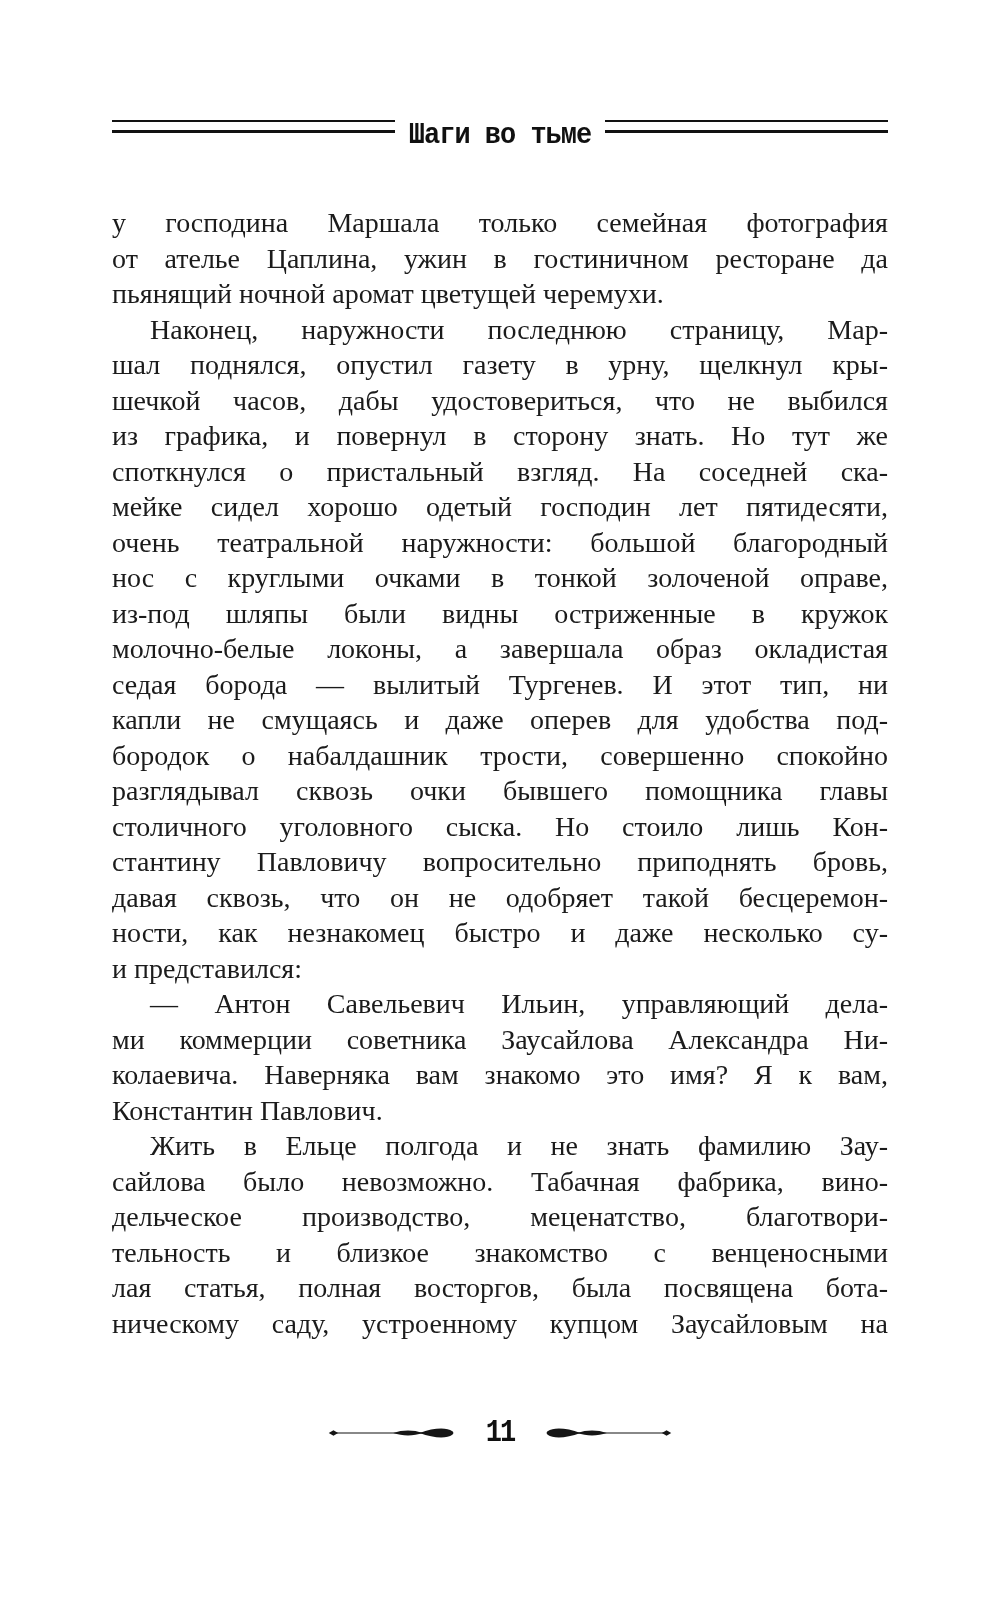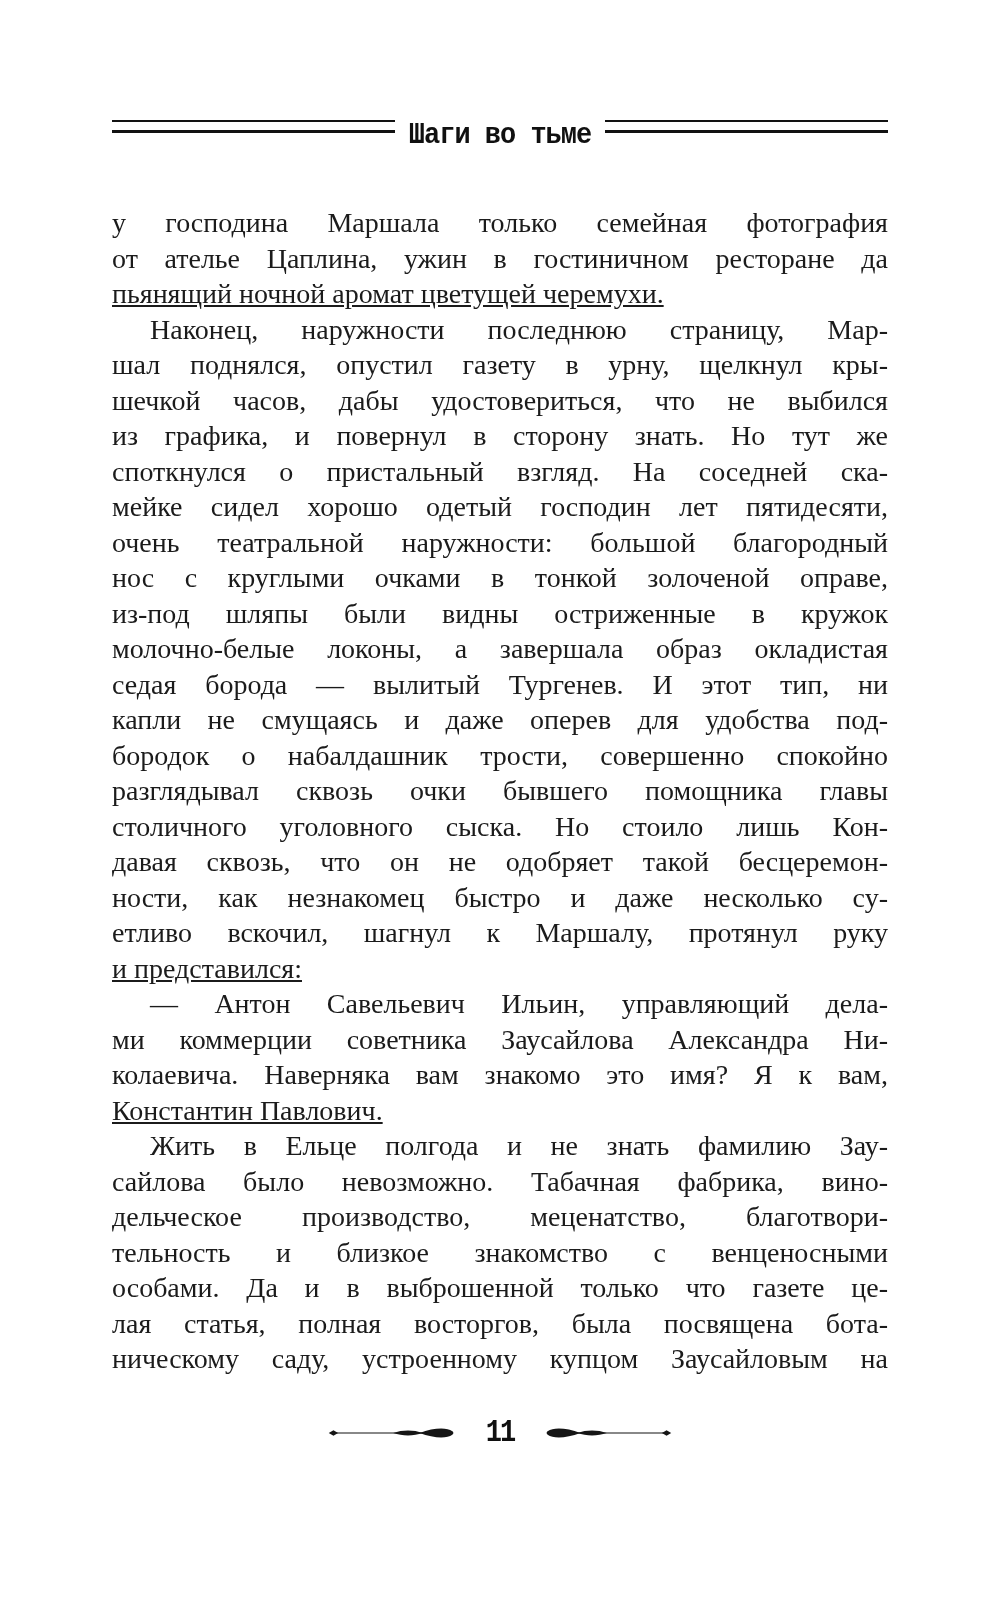--- a/index.html
+++ b/index.html
@@ -42,21 +42,20 @@
     margin-top:8px;
   }
   .line{
     text-align:justify;
     text-align-last:justify;
     white-space:nowrap;
   }
   .line.endline{
     text-align:left;
     text-align-last:left;
-    text-decoration:underline;
   }
   .line.ind{
     padding-left:38px;
   }
   
   .footer{
     position:absolute;
     left:112px; top:1418px; width:776px;
     display:flex; align-items:center; justify-content:center;
     gap:26px;
@@ -93,33 +92,32 @@
   <div class="line">мейке сидел хорошо одетый господин лет пятидесяти,</div>
   <div class="line">очень театральной наружности: большой благородный</div>
   <div class="line">нос с круглыми очками в тонкой золоченой оправе,</div>
   <div class="line">из-под шляпы были видны остриженные в кружок</div>
   <div class="line">молочно-белые локоны, а завершала образ окладистая</div>
   <div class="line">седая борода — вылитый Тургенев. И этот тип, ни</div>
   <div class="line">капли не смущаясь и даже оперев для удобства под-</div>
   <div class="line">бородок о набалдашник трости, совершенно спокойно</div>
   <div class="line">разглядывал сквозь очки бывшего помощника главы</div>
   <div class="line">столичного уголовного сыска. Но стоило лишь Кон-</div>
+  <div class="line">стантину Павловичу вопросительно приподнять бровь,</div>
   <div class="line">давая сквозь, что он не одобряет такой бесцеремон-</div>
   <div class="line">ности, как незнакомец быстро и даже несколько су-</div>
-  <div class="line">етливо вскочил, шагнул к Маршалу, протянул руку</div>
   <div class="line endline">и представился:</div>
   <div class="line ind">— Антон Савельевич Ильин, управляющий дела-</div>
   <div class="line">ми коммерции советника Заусайлова Александра Ни-</div>
   <div class="line">колаевича. Наверняка вам знакомо это имя? Я к вам,</div>
   <div class="line endline">Константин Павлович.</div>
   <div class="line ind">Жить в Ельце полгода и не знать фамилию Зау-</div>
   <div class="line">сайлова было невозможно. Табачная фабрика, вино-</div>
   <div class="line">дельческое производство, меценатство, благотвори-</div>
   <div class="line">тельность и близкое знакомство с венценосными</div>
-  <div class="line">особами. Да и в выброшенной только что газете це-</div>
   <div class="line">лая статья, полная восторгов, была посвящена бота-</div>
   <div class="line">ническому саду, устроенному купцом Заусайловым на</div>
 </div>
 
 <div class="footer">
   <svg class="flourish" viewBox="0 0 170 18" xmlns="http://www.w3.org/2000/svg" fill="#151515">
     <rect x="6" y="8.35" width="152" height="1.3"></rect>
     <path d="M1 9 L7 5.6 L13 9 L7 12.4 Z"></path>
     <path d="M84 9 C96 4.8, 110 4.8, 122 9 C110 13.2, 96 13.2, 84 9 Z"></path>
     <path d="M118 9 C132 3.6, 146 2.2, 154 4.2 C159 5.4, 161.5 7, 161.5 9 C161.5 11, 159 12.6, 154 13.8 C146 15.8, 132 14.4, 118 9 Z"></path>

